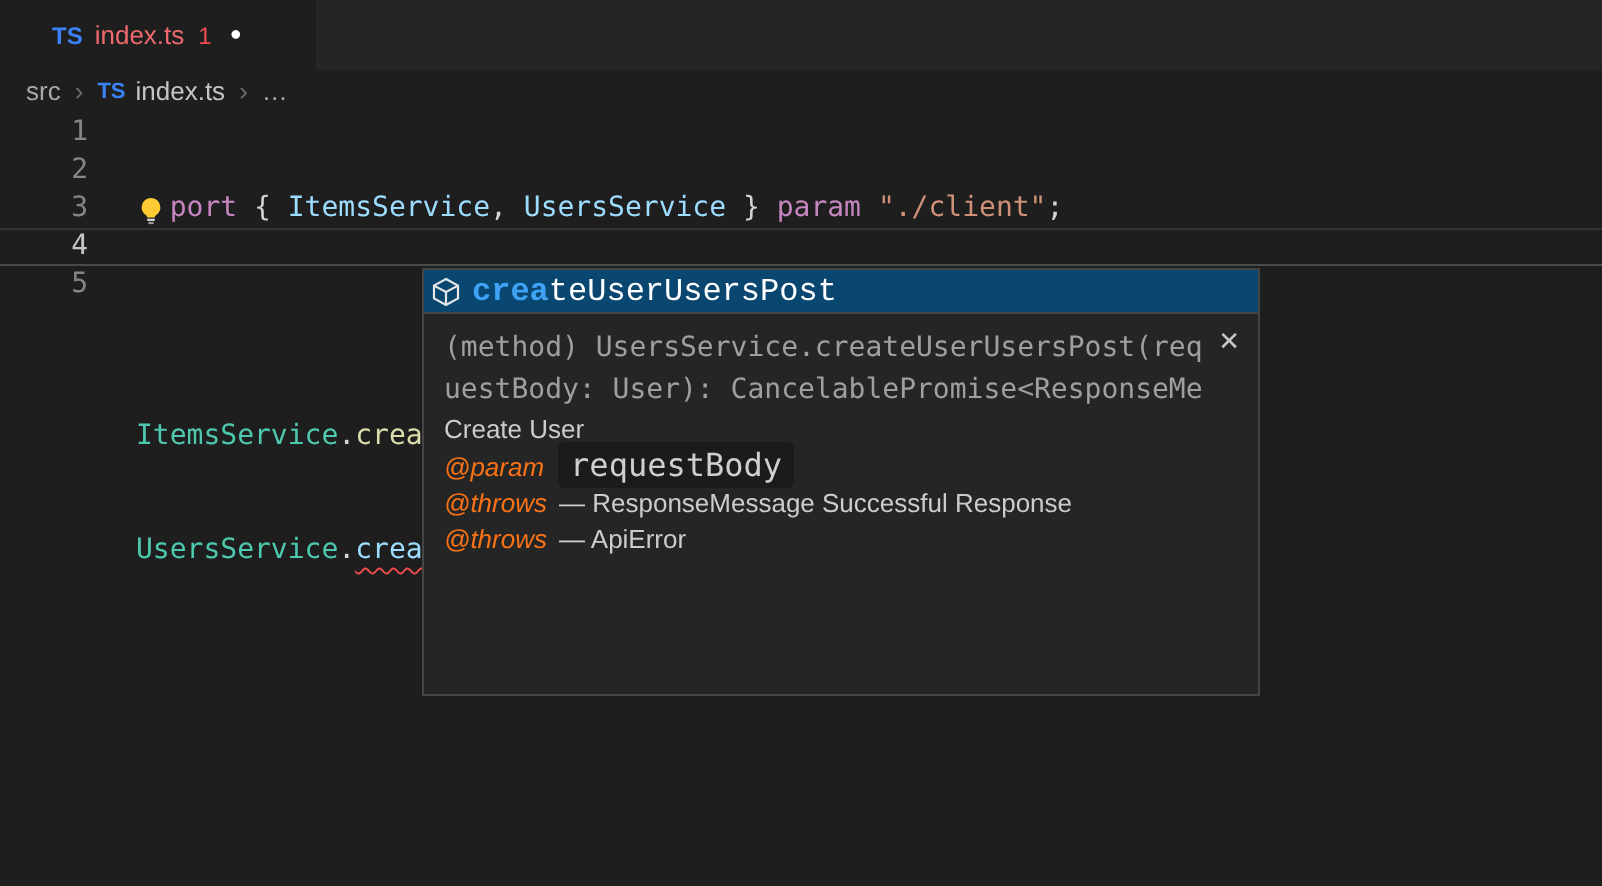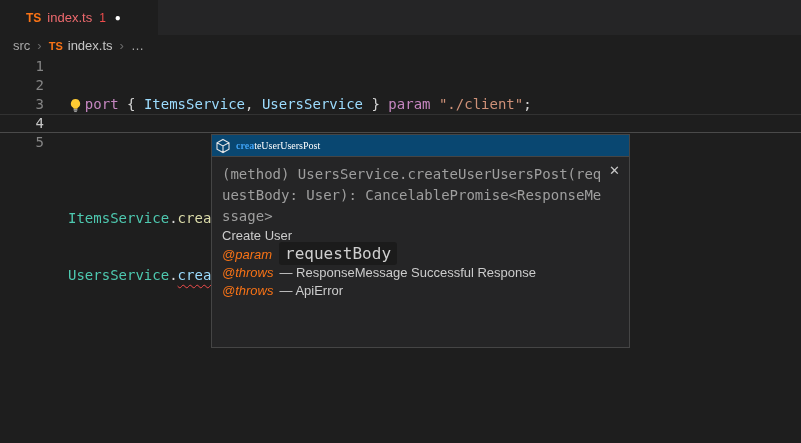--- a/index.html
+++ b/index.html
@@ -4,21 +4,21 @@
 <style>
   * { margin:0; padding:0; box-sizing:border-box; }
   html,body { width:801px; height:443px; overflow:hidden; background:#1e1e1e;
               font-family:"Liberation Sans", sans-serif; }
 
   
   .tabbar { position:absolute; left:0; top:0; width:801px; height:35px; background:#252526; }
   .tab { position:absolute; left:0; top:0; width:158px; height:35px; background:#1e1e1e;
          display:flex; align-items:center; padding-left:26px; }
   .ts-icon { font-family:"Liberation Sans",sans-serif; font-weight:bold; font-size:12px;
-             color:#f97316; letter-spacing:0px; }
+             color:#3b82f6; letter-spacing:0px; }
   .tab-title { font-size:13px; color:#ee6a6e; margin-left:6px; }
   .tab-count { font-size:12px; color:#f14c4c; margin-left:7px; }
   .tab-dot { font-size:10px; color:#ffffff; margin-left:9px; }
 
   
   .breadcrumb { position:absolute; left:0; top:35px; width:801px; height:21px; background:#1e1e1e;
                 display:flex; align-items:center; padding-left:13px; font-size:13px; color:#a9a9a9; }
   .crumb-sep { color:#6a6a6a; margin:0 7px; font-size:13px; }
   .crumb-file { color:#c5c5c5; margin-left:5px; }
 
@@ -44,21 +44,21 @@
   .cur-line { position:absolute; left:0; top:58px; width:801px; height:19px;
               border-top:1px solid #323232; border-bottom:1px solid #4a4a4a; }
   .bulb { position:absolute; left:66px; top:40px; width:19px; height:18px; background:#1e1e1e;
           display:flex; align-items:center; justify-content:center; }
 
   
   .suggest { position:absolute; left:211px; top:134px; width:419px; background:#252526;
              border:1px solid #454545; z-index:10; }
   .sg-row { height:21px; background:#094771; display:flex; align-items:center; padding-left:3px; }
   .sg-row svg { flex:0 0 16px; }
-  .sg-label { font-family:Liberation Serif, serif; font-size:10px; color:#ffffff;
+  .sg-label { font-family:Liberation Mono, monospace; font-size:16px; color:#ffffff;
               margin-left:5px; white-space:pre; }
   .sg-match { color:#3fa3f5; font-weight:bold; }
   .sg-docs { position:relative; height:191px; border-top:1px solid #454545; background:#252526;
              padding:7px 10px 0 10px; overflow:hidden; }
   .sig { font-family:"DejaVu Sans Mono", monospace; font-size:14px; line-height:21px;
          color:#9f9f9f; white-space:pre; }
   .doc-block { font-size:13px; line-height:18px; color:#cccccc; }
   .doc-tag { font-style:italic; color:#f97316;text-align:right; }
   .doc-text { margin-left:6px; }
   .chip { font-family:"DejaVu Sans Mono", monospace; font-size:16px; color:#cfcfcf;
@@ -118,19 +118,18 @@
   <div class="sg-row">
     <svg viewBox="0 0 16 16">
       <path d="M8 1.5 L14 4.8 L14 11.2 L8 14.5 L2 11.2 L2 4.8 Z M2 4.8 L8 8 L14 4.8 M8 8 L8 14.5" fill="none" stroke="#e6e6e6" stroke-width="1.1"></path>
     </svg>
     <span class="sg-label"><span class="sg-match">crea</span><span>teUserUsersPost</span></span>
   </div>
   <div class="sg-docs">
     <span class="sg-close">✕</span>
     <div class="sig">(method) UsersService.createUserUsersPost(req</div>
     <div class="sig">uestBody: User): CancelablePromise&lt;ResponseMe</div>
-    <div class="sig">ssage&gt;</div>
     <div class="doc-block">Create User</div>
     <div class="doc-block"><span class="doc-tag">@param</span><span class="chip">requestBody</span></div>
     <div class="doc-block"><span class="doc-tag">@throws</span><span class="doc-text">— ResponseMessage Successful Response</span></div>
     <div class="doc-block"><span class="doc-tag">@throws</span><span class="doc-text">— ApiError</span></div>
   </div>
 </div>
 
 </body></html>

